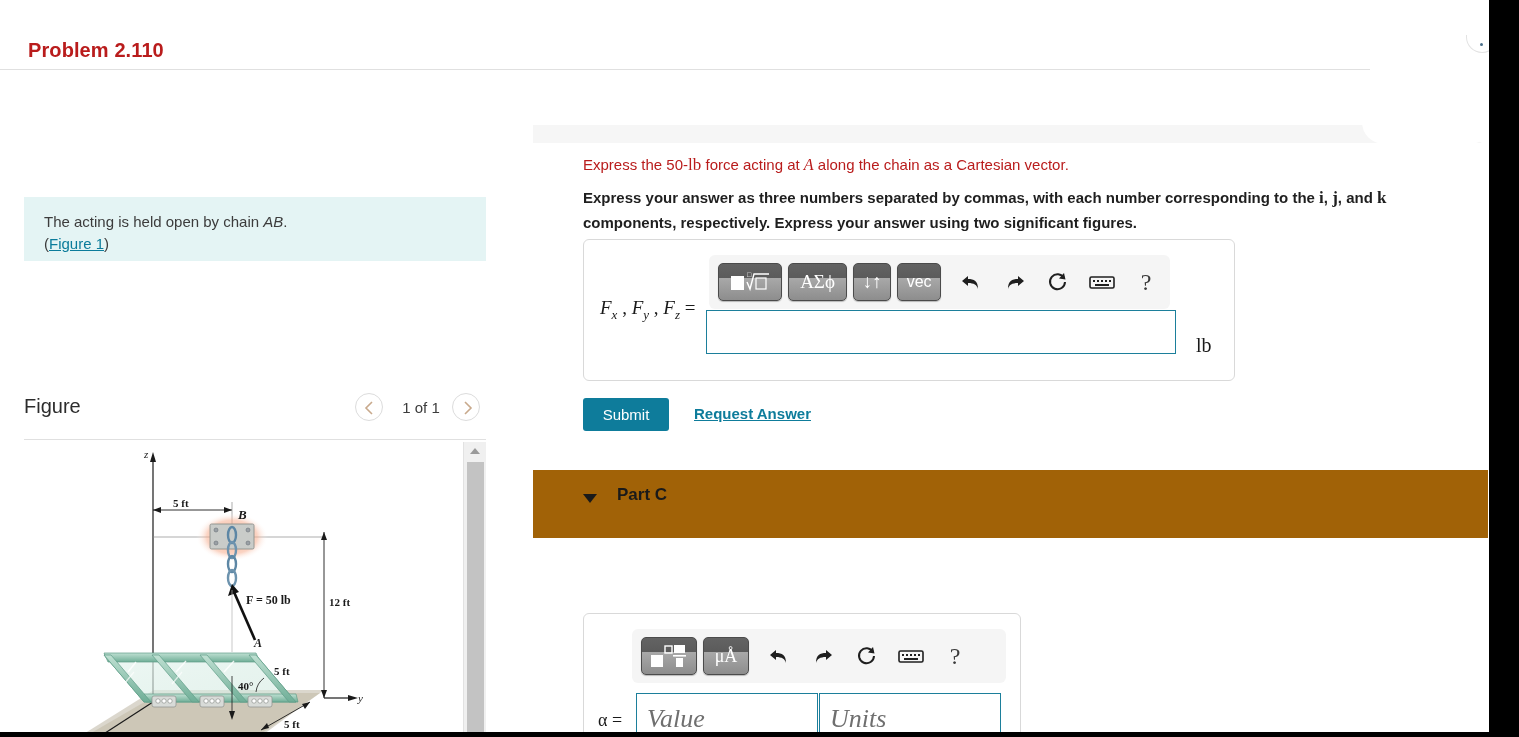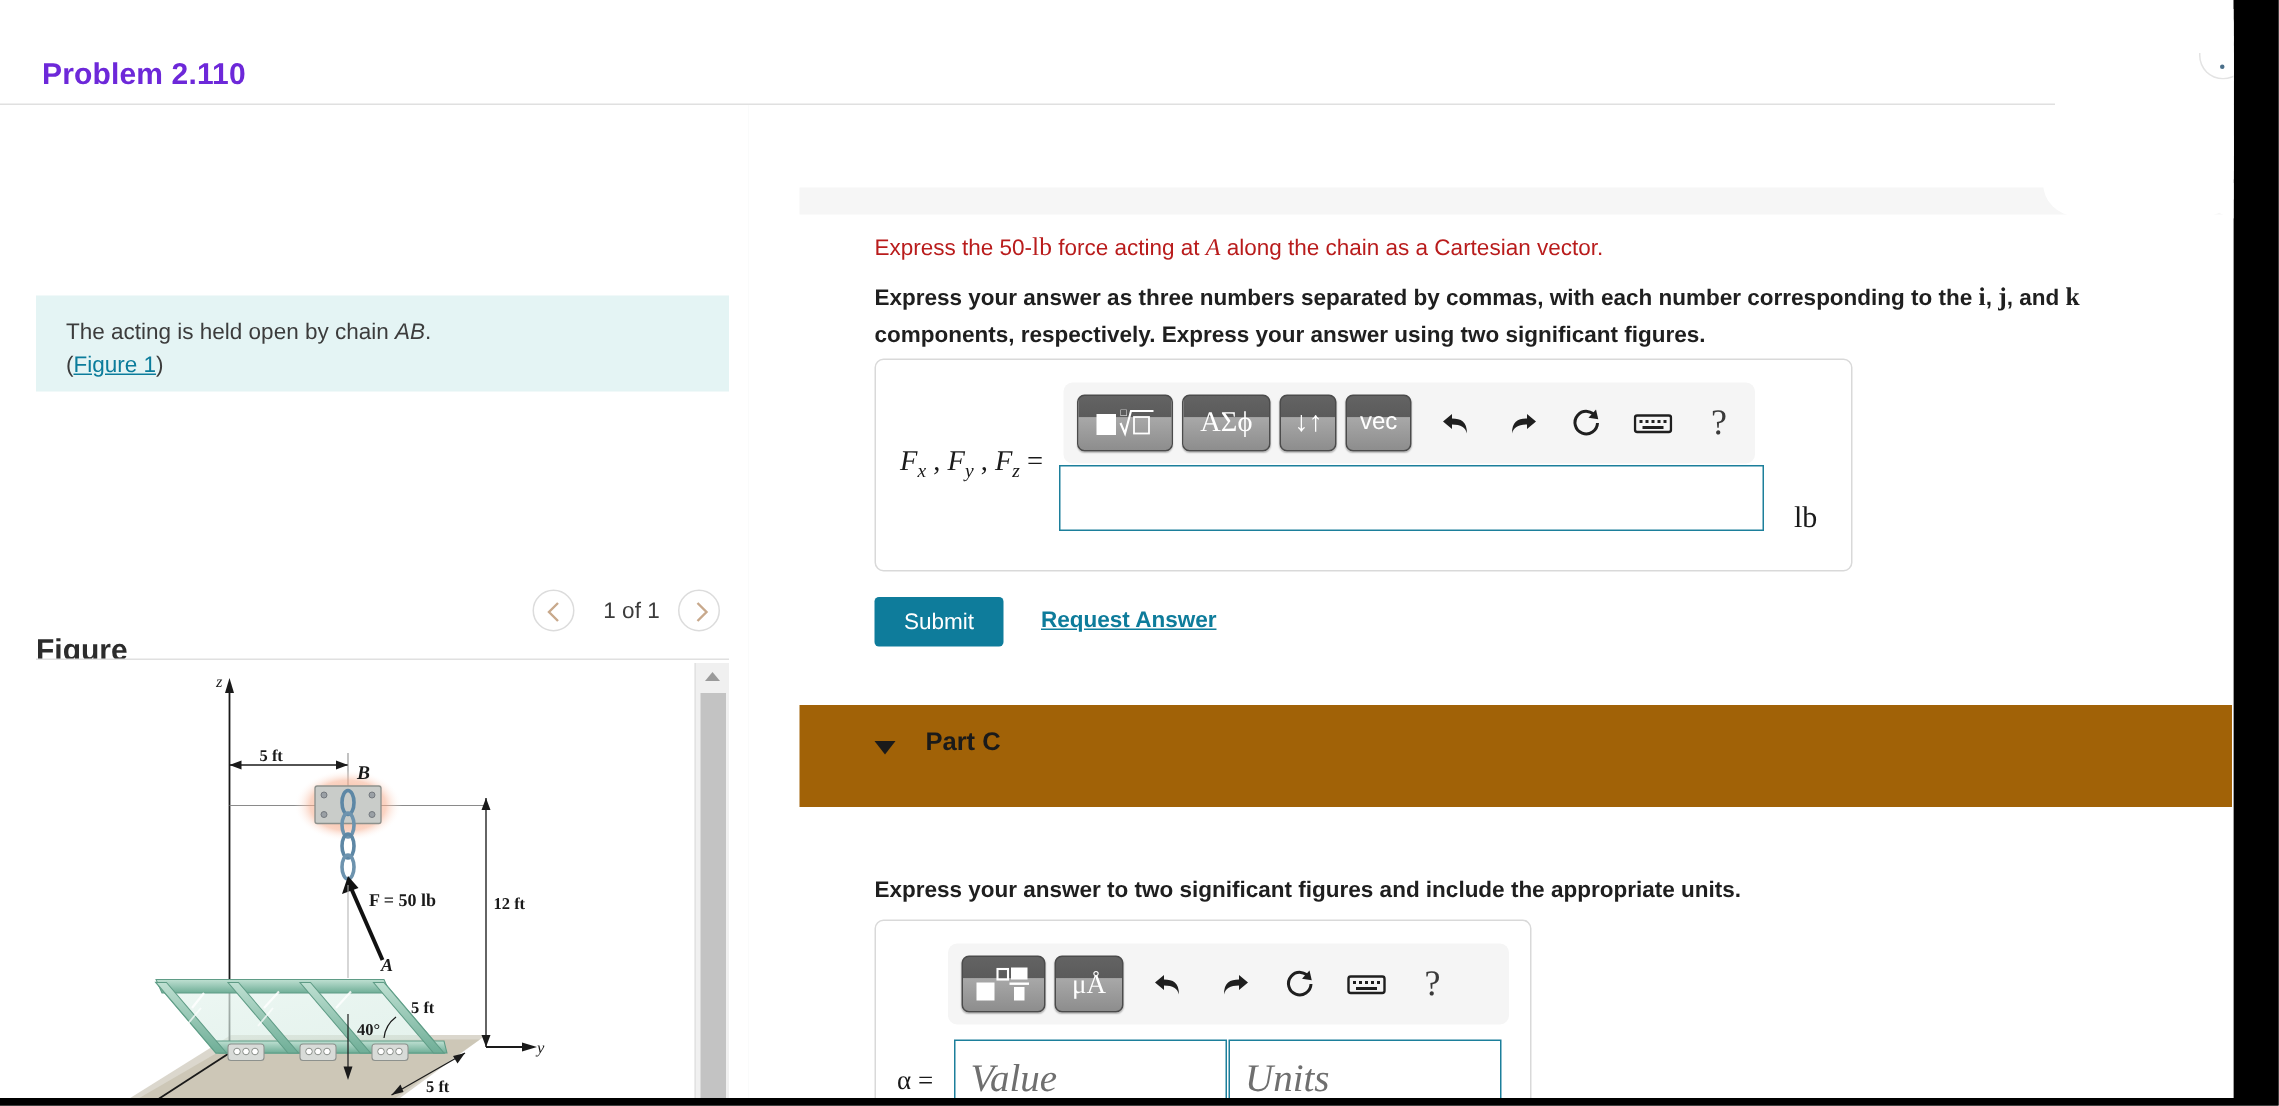--- a/index.html
+++ b/index.html
@@ -20,21 +20,21 @@
   }
 
   
   #header {
     position: absolute; left: 0; top: 13px;
     width: 1489px; height: 56px;
     background: #ffffff;
   }
   #problem-title {
     position: absolute; left: 28px; top: 26px;
-    font-size: 20px; font-weight: bold; color: #6d28d9;
+    font-size: 20px; font-weight: bold; color: #b91c1c;
     letter-spacing: 0.1px;
     white-space: nowrap;
   }
   #header-rule {
     position: absolute; left: 0; top: 69px;
     width: 1374px; height: 1px;
     background: #e0e0e0;
   }
 
   
@@ -63,21 +63,21 @@
     color: #0b7c9b; text-decoration: underline; cursor: pointer;
     font-size: 15px;
   }
 
   #figure-header {
     position: absolute; left: 24px; top: 325px;
     width: 462px; height: 44px;
   }
   #figure-label {
     position: absolute; left: 0; top: 0;
-    font-size: 20px; font-weight: bold; color: #2c2c2c; margin-top: 28px;
+    font-size: 20px; font-weight: normal; color: #2c2c2c;
   }
   .nav-circle {
     position: absolute; top: -2px;
     width: 28px; height: 28px;
     border: 1px solid #dcdcdc; border-radius: 50%;
     background: #ffffff; cursor: pointer;
   }
   .nav-circle svg { position: absolute; left: 7px; top: 6px; }
   #nav-prev { left: 331px; }
   #nav-next { left: 428px; }
@@ -533,21 +533,20 @@
     <div id="unit-lb" style="left:697px;top:264px;position:absolute;">lb</div>
 
     <button id="submit-btn">Submit</button>
     <div id="request-answer">Request Answer</div>
 
     <div id="part-c-band">
       <div id="part-c-caret"></div>
       <div id="part-c-title">Part C</div>
     </div>
 
-    <div class="q-bold" id="q-c-line2">Express your answer to two significant figures and include the appropriate units.</div>
 
     <div id="answer-box-c">
       <div class="mathbar" id="mathbar-c">
         <div class="mkey w5">
           <svg width="40" height="26" viewBox="0 0 40 26">
             <rect x="2" y="12" width="12" height="12" fill="#ffffff"></rect>
             <rect x="16" y="3" width="7" height="7" fill="none" stroke="#ffffff" stroke-width="1.4"></rect>
             <rect x="25" y="2" width="11" height="8" fill="#ffffff"></rect>
             <rect x="24" y="12" width="13" height="1.6" fill="#ffffff"></rect>
             <rect x="27" y="15" width="7" height="9" fill="#ffffff"></rect>

